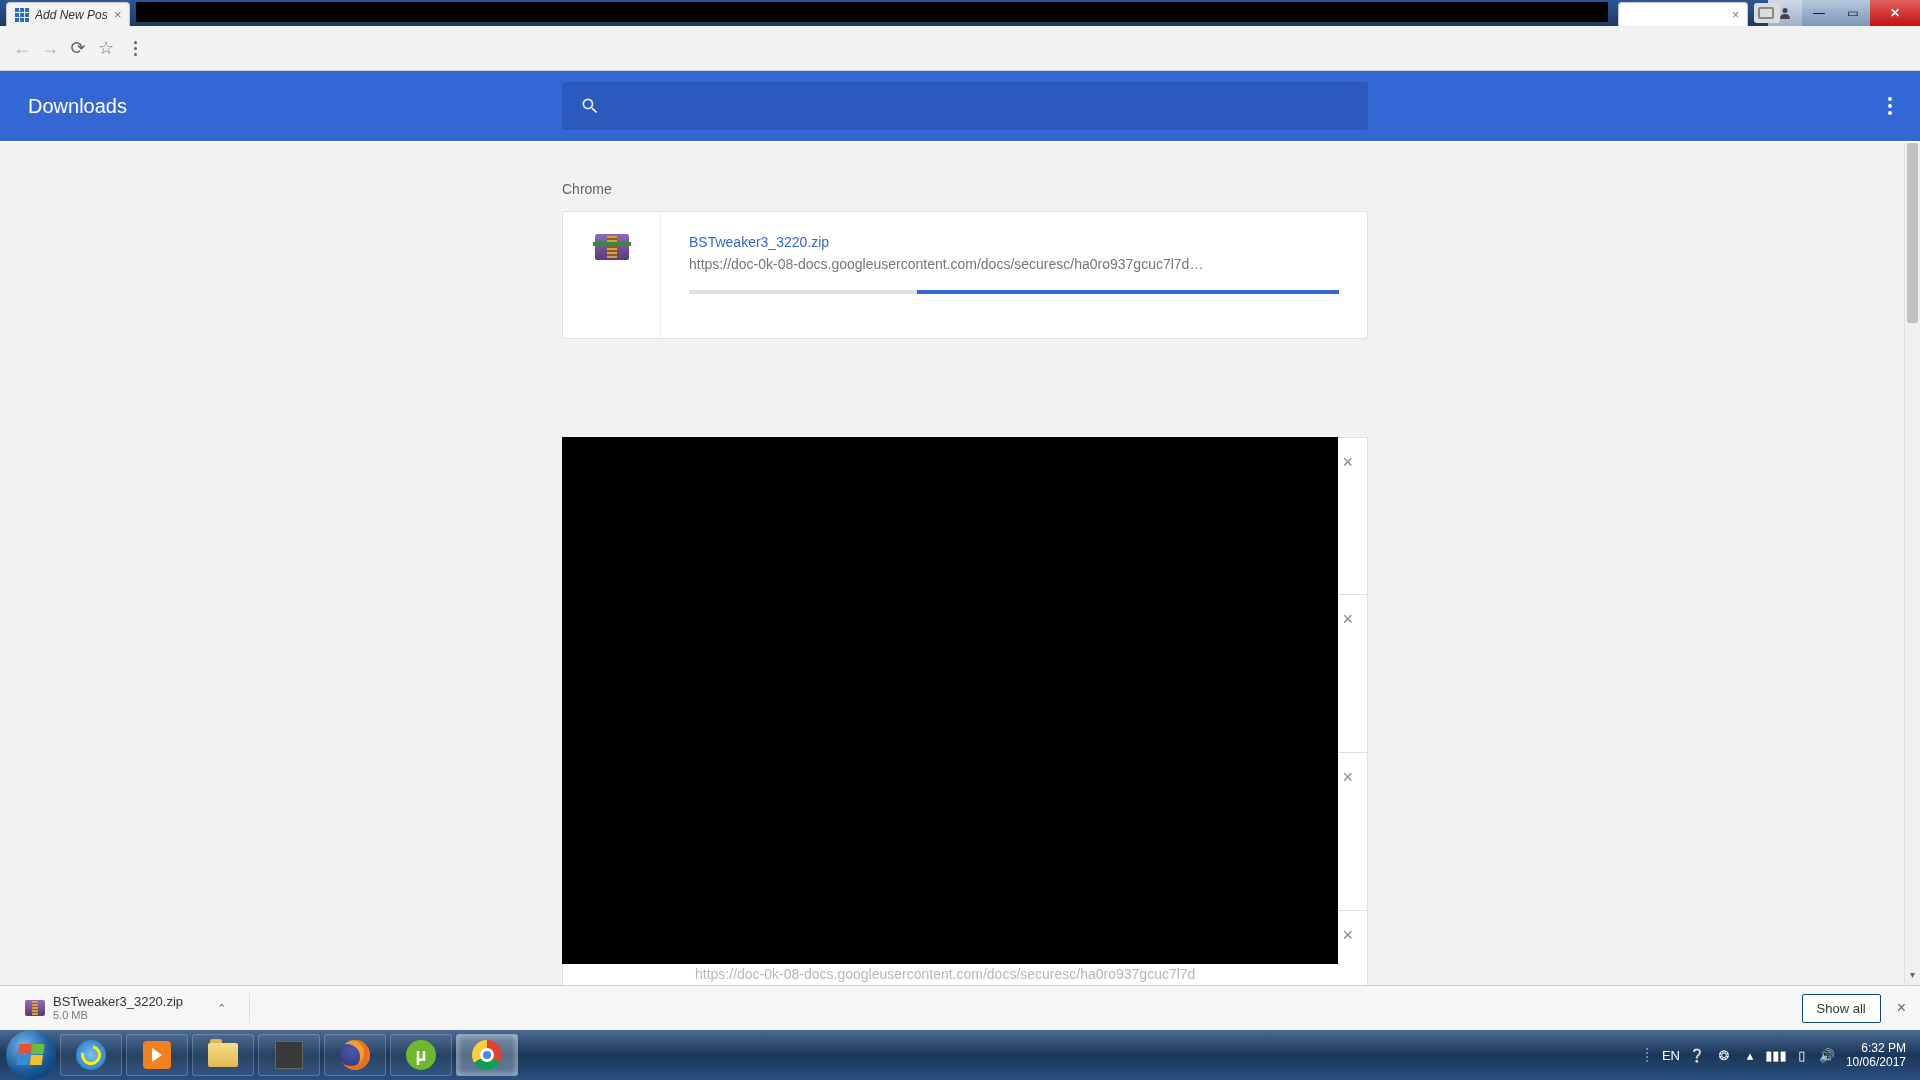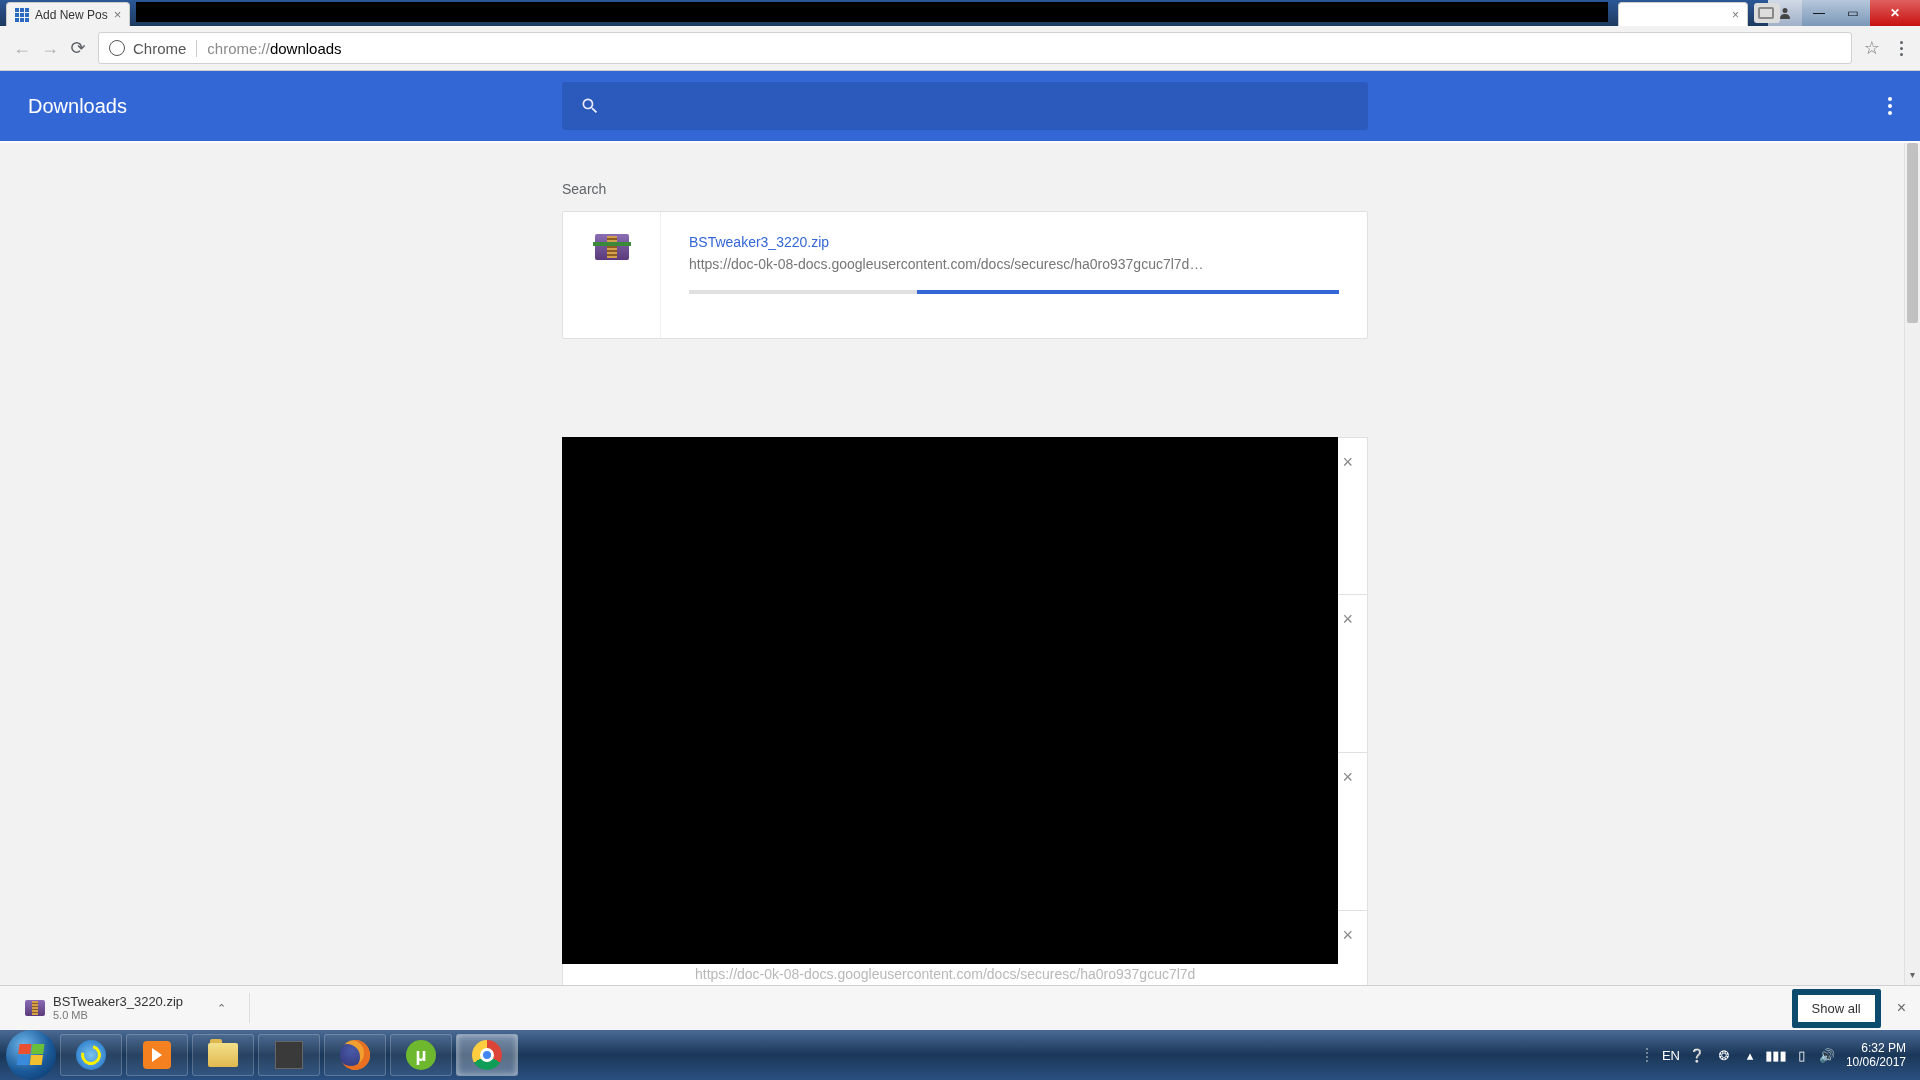--- a/index.html
+++ b/index.html
@@ -5,21 +5,21 @@
 * { margin: 0; padding: 0; box-sizing: border-box; font-family: 'Segoe UI', Arial, sans-serif; }
 body { width: 1920px; height: 1080px; overflow: hidden; background: #fff; position: relative; transform-origin: top left; }
 
 
 .win-titlebar { height: 26px; background: linear-gradient(#2b5797, #1e3a5f); display: flex; justify-content: flex-end; align-items: stretch; }
 .win-btn { width: 34px; display:flex; align-items:center; justify-content:center; color:#fff; font-size:12px;}
 .win-btn.min { background: linear-gradient(#b6c7db,#7a98b8); color:#000;}
 .win-btn.max { background: linear-gradient(#b6c7db,#7a98b8); color:#000;}
 .win-btn.close { background: linear-gradient(#e06060,#c81010); width:50px; font-weight:bold;}
 .win-btn.user { background: linear-gradient(#d0d9e6,#a0b0c8); width:34px;} 
-.chrome-tabs { position:absolute; top:0; left:0; right:140px; height:26px; display:flex; align-items:flex-end; background:transparent;}
+.chrome-tabs { position:absolute; top:0; left:0; right:140px; height:26px; display:flex; align-items:flex-end; background:transparent;font-style:italic;}
 .tab { height:24px; background:#f2f2f2; border-radius:4px 4px 0 0; padding:0 8px; display:flex; align-items:center; font-size:12px; color:#333; margin-left:6px; max-width:160px; border:1px solid #ccc; border-bottom:none;}
 .tab .favicon-grid { width:14px; height:14px; display:grid; grid-template-columns:repeat(3,4px); grid-template-rows:repeat(3,4px); gap:1px; margin-right:6px;}
 .tab .favicon-grid span{ background:#2a6ac2;}
 .tab .title { white-space:nowrap; overflow:hidden; text-overflow:ellipsis; flex:1;}
 .tab .close-x { margin-left:6px; color:#777; font-size:13px;}
 .tab-black { flex:1; height:20px; background:#000; margin:0 6px 2px 6px; align-self:center;}
 .tab-active-dl { height:24px; background:#fff; border-radius:4px 4px 0 0; padding:0 8px; display:flex; align-items:center; font-size:12px; margin-left:4px; border:1px solid #ccc; border-bottom:none; width:130px;}
 .tab-active-dl .close-x { margin-left:auto; color:#777;}
 .newtab { width:26px; height:20px; background:#dcdcdc; margin-left:6px; border-radius:3px; align-self:center; position:relative;}
 .newtab::before{content:""; position:absolute; left:4px; top:4px; width:12px; height:8px; border:2px solid #888; border-radius:2px;}
@@ -81,21 +81,21 @@
 
 .dl-shelf { position:absolute; left:0; right:0; bottom:50px; height:45px; background:#f6f6f6; border-top:1px solid #d0d0d0; display:flex; align-items:center; padding:0 14px;}
 .shelf-item { display:flex; align-items:center; height:36px; padding:0 10px; border:1px solid transparent; border-radius:2px; gap:8px;}
 .shelf-item .icon-small { width:20px; height:16px; background:linear-gradient(#8b6db5,#5a3a7a); border-radius:2px; position:relative;}
 .shelf-item .icon-small::before{content:""; position:absolute; top:1px; bottom:1px; left:7px; width:6px; background:repeating-linear-gradient(#d4a050 0 1.5px,#8b5d20 1.5px 3px);}
 .shelf-texts { display:flex; flex-direction:column; line-height:1.1;}
 .shelf-name { font-size:13px; color:#333;}
 .shelf-size { font-size:11px; color:#777;}
 .shelf-chevron { margin-left:26px; color:#666; font-size:11px;}
 .shelf-divider { width:1px; height:30px; background:#ddd; margin:0 12px;}
-.show-all { margin-left:auto; background:#fff; border:6px solid #0c4a6e; padding:6px 14px; font-size:13px; border-radius:2px; color:#333;}
+.show-all { margin-left:auto; background:#fff; border:1px solid #0c4a6e; padding:6px 14px; font-size:13px; border-radius:2px; color:#333;}
 .shelf-close { margin-left:16px; color:#666; font-size:16px;}
 
 
 .taskbar { position:absolute; left:0; right:0; bottom:0; height:50px; background:linear-gradient(#4a6a95,#1a3758,#2a5080); display:flex; align-items:center; padding:0 6px;}
 .start-orb { width:50px; height:50px; border-radius:50%; background:radial-gradient(circle at 35% 30%, #6db4e8, #1a5a9a 55%, #0a3060); position:relative; display:flex; align-items:center; justify-content:center;}
 .start-orb .flag { width:26px; height:22px; display:grid; grid-template-columns:12px 12px; grid-template-rows:10px 10px; gap:1px; transform:skewX(-8deg);}
 .start-orb .flag span:nth-child(1){background:#e85030;} .start-orb .flag span:nth-child(2){background:#6abf3a;}
 .start-orb .flag span:nth-child(3){background:#3a8adb;} .start-orb .flag span:nth-child(4){background:#f0c030;}
 .task-btn { width:62px; height:42px; margin-left:4px; background:rgba(255,255,255,0.06); border:1px solid rgba(255,255,255,0.2); border-radius:3px; display:flex; align-items:center; justify-content:center;}
 .task-btn.active { background:rgba(255,255,255,0.28); box-shadow:inset 0 0 6px rgba(255,255,255,0.5);}
@@ -154,25 +154,20 @@
     </div>
   <div class="win-btn min">—</div>
   <div class="win-btn max">▭</div>
   <div class="win-btn close">✕</div>
 </div>
 
 <div class="omnibox-row">
   <div class="nav-arrow">←</div>
   <div class="nav-arrow">→</div>
   <div class="reload">⟳</div>
-  <div class="omnibox">
-    <div class="globe"></div>
-    <span class="chrome-label">Chrome</span>
-    <span class="url"><span>chrome://</span><b>downloads</b></span>
-  </div>
   <div class="star">☆</div>
   <div class="kebab-top">
       <span></span>
       <span></span>
       <span></span>
     </div>
 </div>
 
 <div class="dl-header">
   <div class="dl-title">Downloads</div>
@@ -182,21 +177,21 @@
       </svg>
   </div>
   <div class="header-menu">
       <span></span>
       <span></span>
       <span></span>
     </div>
 </div>
 
 <div class="content">
-  <div class="section-label">Search</div>
+  <div class="section-label">Chrome</div>
 
   <div class="dl-card">
     <div class="dl-icon-col">
       <div class="archive-icon"></div>
     </div>
     <div class="dl-body">
       <div class="dl-filename">BSTweaker3_3220.zip</div>
       <div class="dl-url">https://doc-0k-08-docs.googleusercontent.com/docs/securesc/ha0ro937gcuc7l7d…</div>
       <div class="progress-track">
         <div class="progress-fill"></div>

